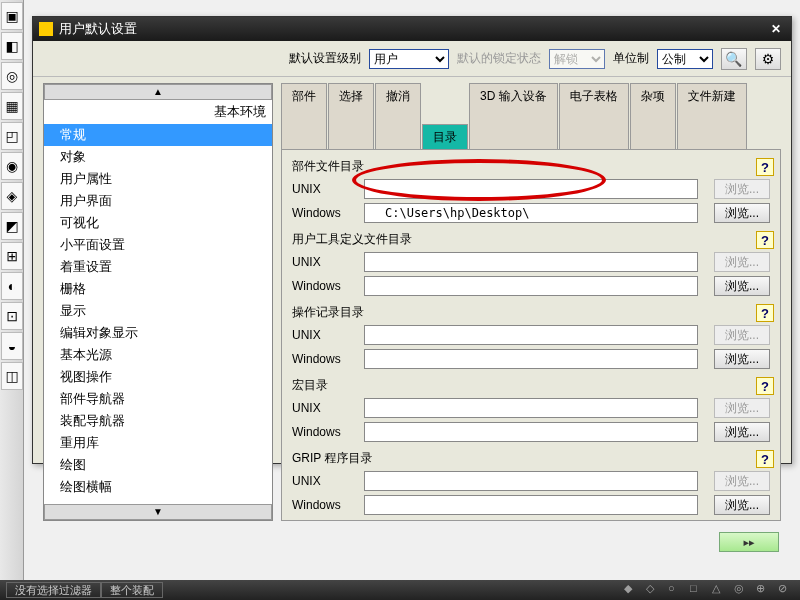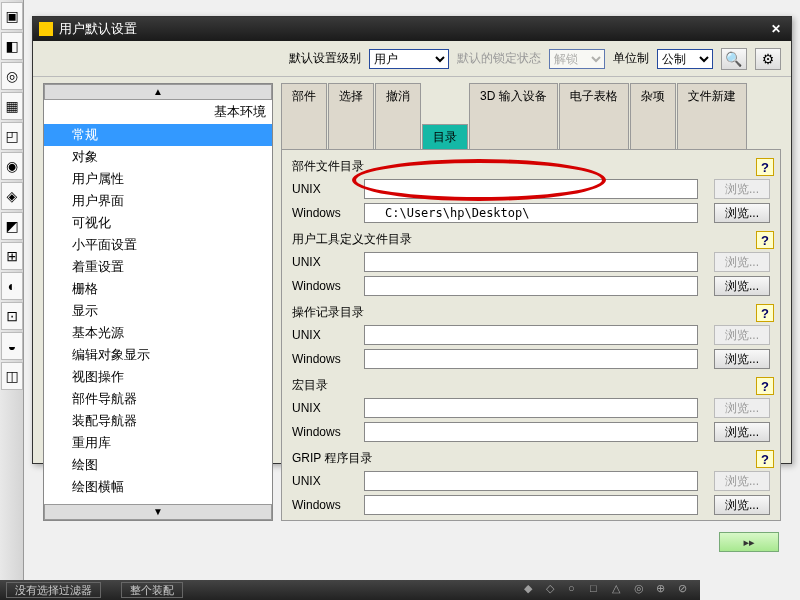--- a/index.html
+++ b/index.html
@@ -17,21 +17,21 @@
 .toolbar-row { height: 36px; padding: 13px 10px; display: flex; align-items: center; gap: 8px; font-size: 12px; justify-content: flex-end; border-bottom: 1px solid #bbb; }
 .toolbar-row select { font-size: 12px; height: 20px; border: 1px solid #254a9e; background: #fff; }
 .toolbar-row .locked { color: #999; }
 .toolbar-row .iconbtn { width: 26px; height: 22px; background: linear-gradient(#f8f8f8,#ddd); border: 1px solid #999; display: inline-flex; align-items: center; justify-content: center; font-size: 14px; }
 
 .body-area { display: flex; height: 450px; padding: 6px 10px; gap: 8px; }
 
 .tree-panel { width: 230px; background: #fff; border: 1px solid #888; display: flex; flex-direction: column; }
 .tree-scroll { flex: 1; overflow-y: auto; overflow-x: hidden; font-size: 13px; }
 .tree-header { padding: 3px 6px; cursor: pointer; text-align: right; }
-.tree-item { padding: 2px 6px 2px 28px; cursor: pointer; white-space: nowrap; font-family: Liberation Mono, monospace; }
+.tree-item { padding: 2px 6px 2px 16px; cursor: pointer; white-space: nowrap; font-family: Liberation Mono, monospace; }
 .tree-item.selected { background: #3399ff; color: #fff; }
 .scroll-arrow { height: 16px; background: #ddd; border: 1px solid #999; text-align: center; font-size: 10px; line-height: 14px; cursor: pointer; }
 
 .content-panel { flex: 1; display: flex; flex-direction: column; }
 .tabs { display: flex; font-size: 12px; }
 .tab { padding: 4px 10px; background: #ddd8cc; border: 1px solid #999; border-bottom: none; margin-right: 1px; cursor: pointer; }
 .tab.active { background: #14b8a6; position: relative; top: 1px; margin-top: 40px; }
 .tab-body { flex: 1; border: 1px solid #999; background: #e8e8dc; padding: 8px 10px; overflow: hidden; position: relative; }
 
 .section { margin-bottom: 8px; position: relative; }
@@ -41,21 +41,21 @@
 .field-row input[type=text] { flex: 1; height: 20px; border: 1px solid #888; padding: 0 20px; font-size: 12px; font-family: monospace; }
 .field-row .browse { width: 56px; height: 20px; font-size: 12px; background: linear-gradient(#f8f8f8,#ddd); border: 1px solid #888; cursor: pointer; display: inline-flex; align-items: center; justify-content: center; }
 .field-row .browse.disabled { color: #999; background: #eee; border-color: #bbb; cursor: default; }
 .help-icon { position: absolute; right: -4px; top: 0; width: 18px; height: 18px; background: #ffffcc; border: 1px solid #cca300; color: #006; font-size: 13px; font-weight: bold; display: flex; align-items: center; justify-content: center; cursor: pointer; }
 
 .red-ellipse { position: absolute; border: 4px solid #d40000; border-radius: 50%; pointer-events: none; width: 254px; height: 42px; left: 352px; top: 159px; }
 
 .footer { height: 30px; display: flex; align-items: center; justify-content: flex-end; padding: 0 12px; }
 .footer-btn { width: 60px; height: 20px; background: linear-gradient(#d8f8c8,#a8e890); border: 1px solid #7a7; font-size: 11px; color: #333; display: flex; align-items: center; justify-content: center; }
 
-.statusbar { position: absolute; left: 0; bottom: 0; width: 700px; height: 20px; background: linear-gradient(to bottom,#444,#222); color: #ccc; font-size: 11px; display: flex; align-items: center; padding: 0 6px; gap: 20px; }
+.statusbar { position: absolute; left: 0; bottom: 0; width: 800px; height: 20px; background: linear-gradient(to bottom,#444,#222); color: #ccc; font-size: 11px; display: flex; align-items: center; padding: 0 6px; }
 .statusbar .sel { border: 1px solid #666; padding: 0 8px; height: 16px; display: flex; align-items: center; }
 .statusbar .icons { margin-left: auto; display: flex; gap: 6px; }
 .statusbar .sicon { width: 16px; height: 16px; opacity: 0.7; }
 </style>
 </head>
 <body>
 
 <div class="app-toolbar">
   <div class="tbtn">▣</div>
   <div class="tbtn">◧</div>
@@ -99,22 +99,22 @@
           <div class="tree-header">基本环境</div>
           <div class="tree-item selected">常规</div>
           <div class="tree-item">对象</div>
           <div class="tree-item">用户属性</div>
           <div class="tree-item">用户界面</div>
           <div class="tree-item">可视化</div>
           <div class="tree-item">小平面设置</div>
           <div class="tree-item">着重设置</div>
           <div class="tree-item">栅格</div>
           <div class="tree-item">显示</div>
+          <div class="tree-item">编辑对象显示</div>
           <div class="tree-item">基本光源</div>
-          <div class="tree-item">编辑对象显示</div>
           <div class="tree-item">视图操作</div>
           <div class="tree-item">部件导航器</div>
           <div class="tree-item">装配导航器</div>
           <div class="tree-item">重用库</div>
           <div class="tree-item">绘图</div>
           <div class="tree-item">绘图横幅</div>
         </div>
       <div class="scroll-arrow">▼</div>
     </div>
 

